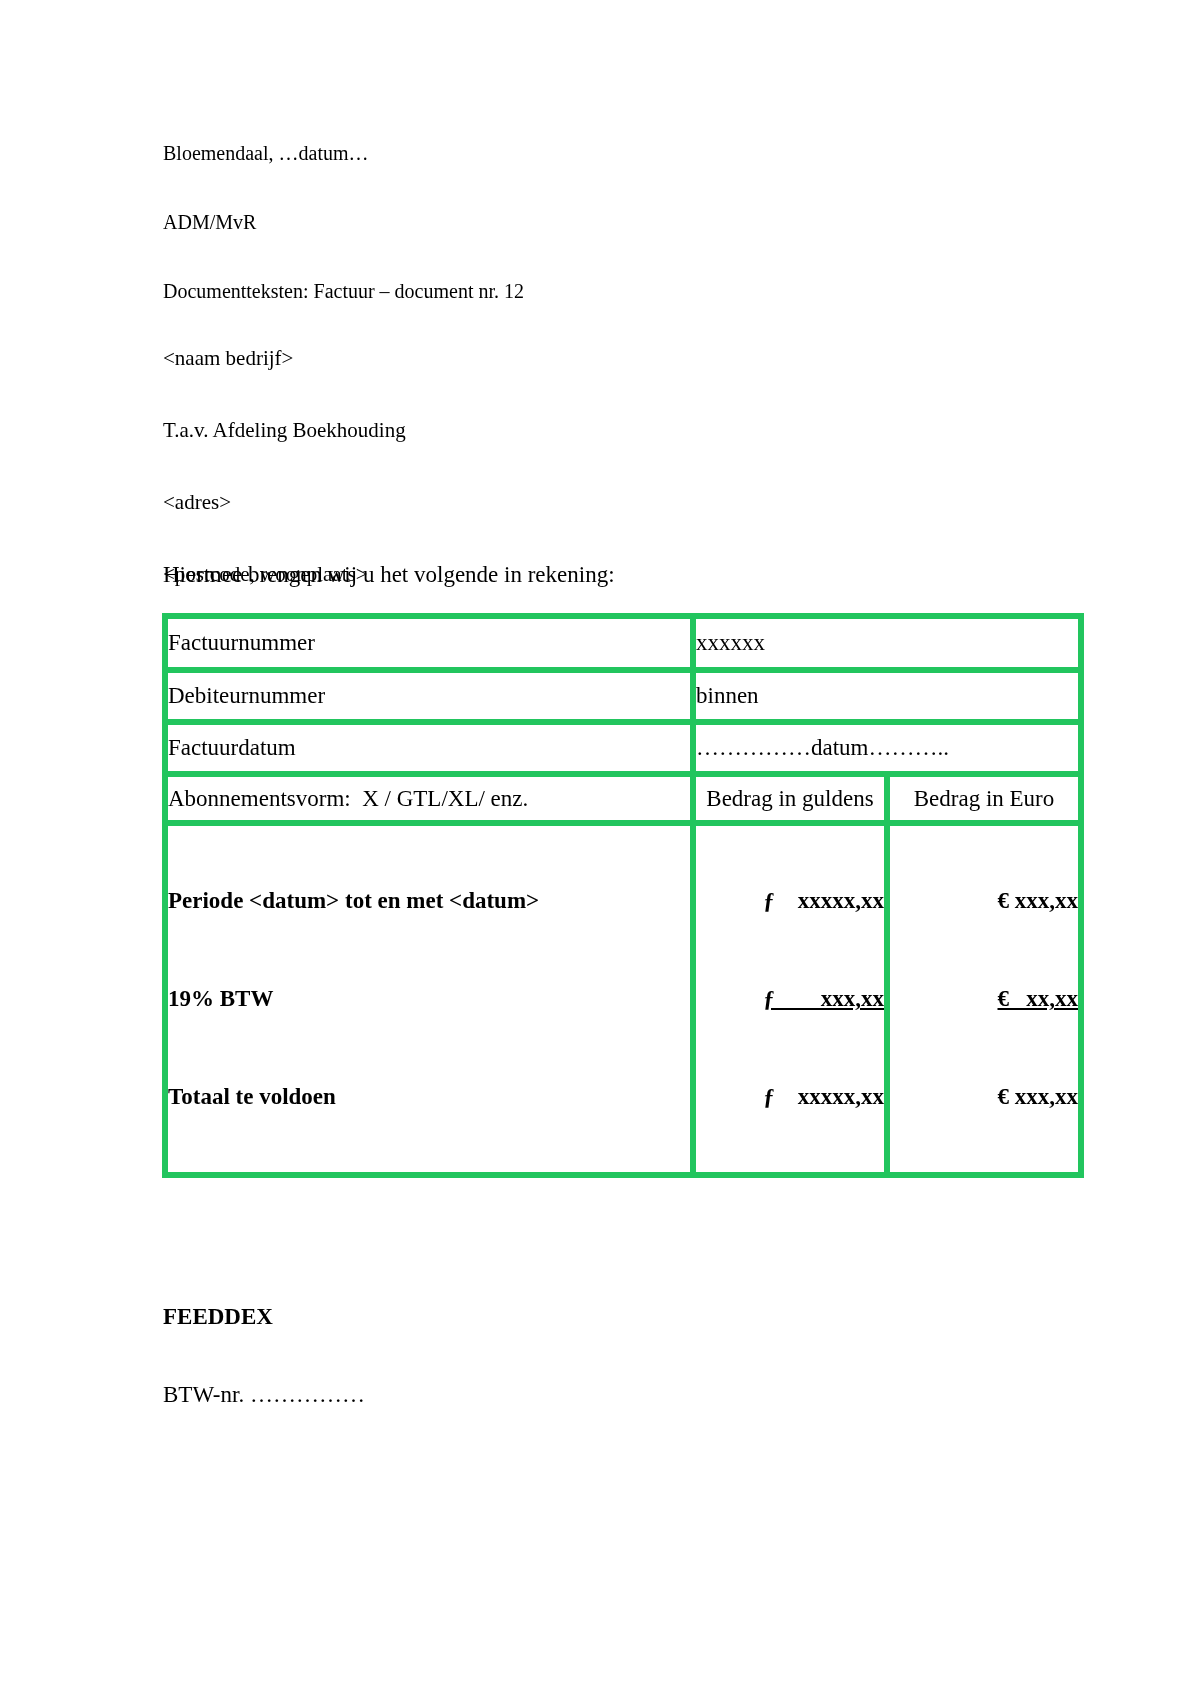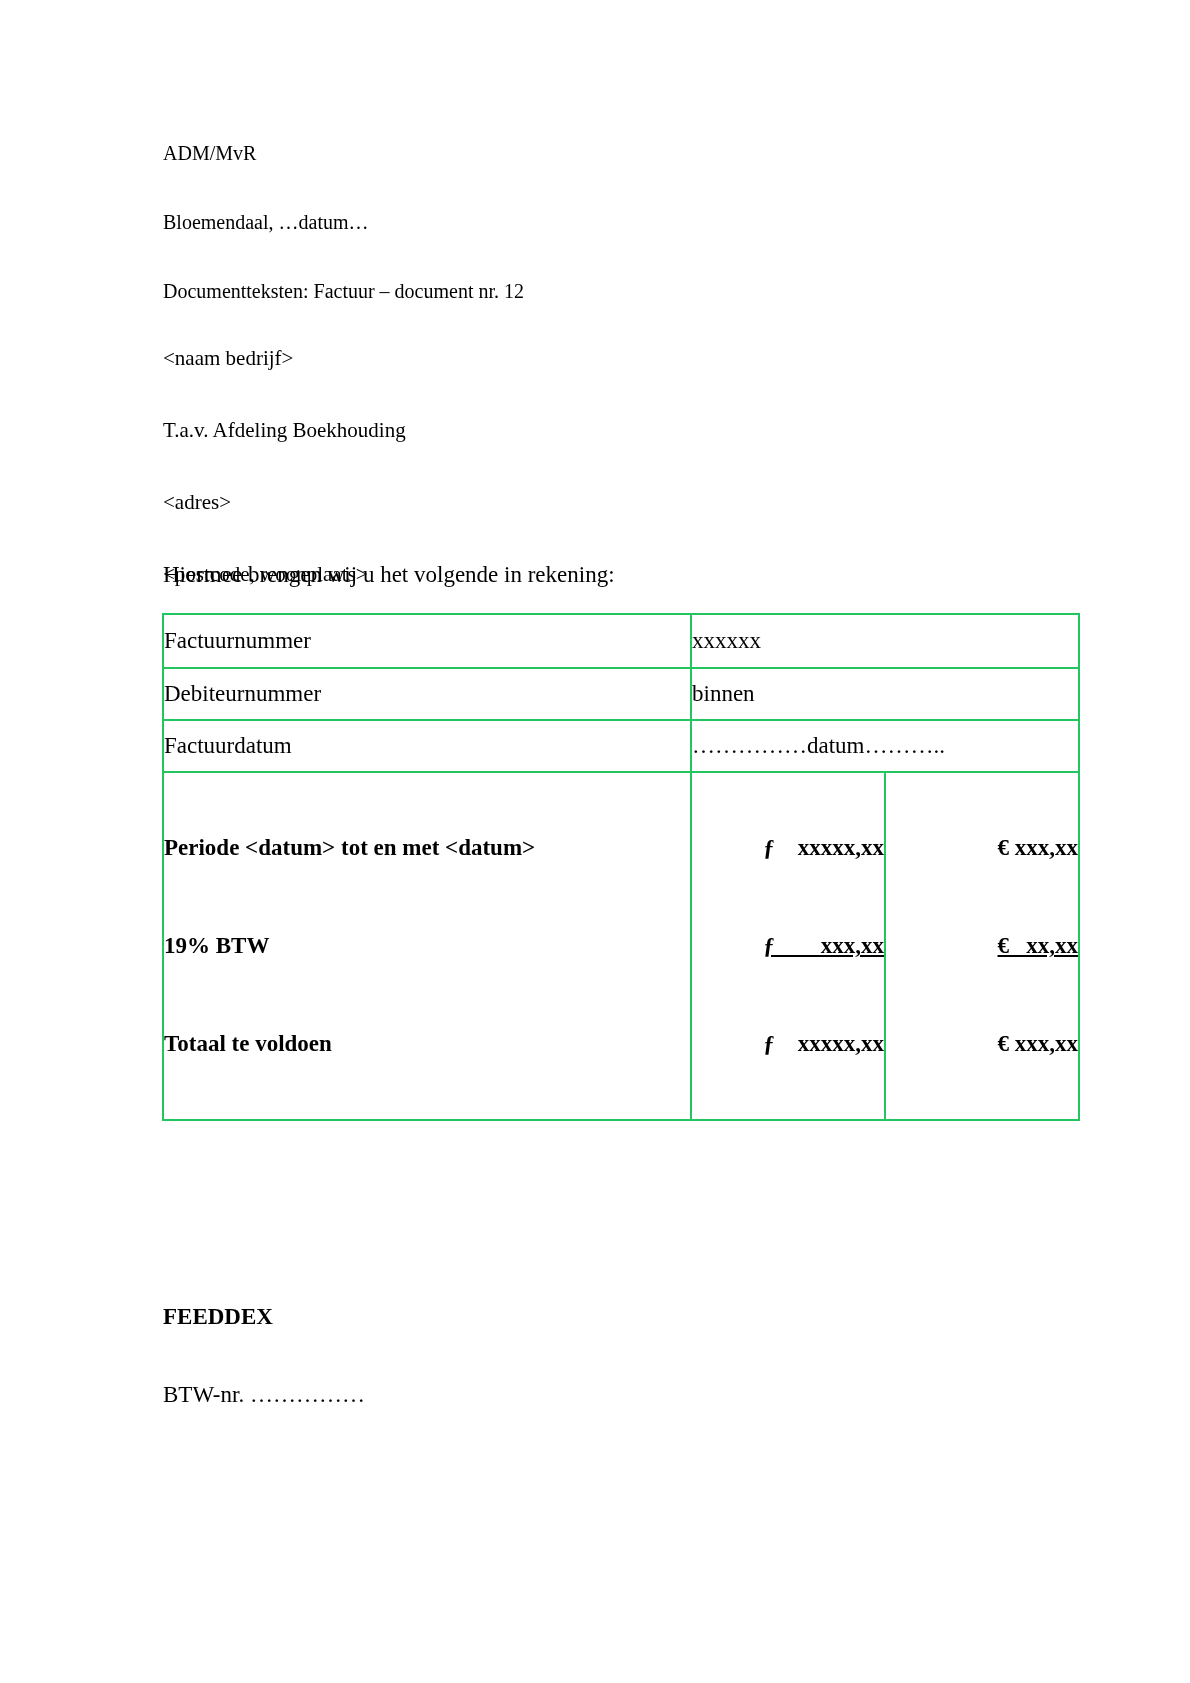--- a/index.html
+++ b/index.html
@@ -27,21 +27,21 @@
     font-size: 23px; line-height: 27px;
   }
   table.invoice-table {
     position: absolute; left: 162px; top: 613px;
     border-collapse: collapse;
     table-layout: fixed;
     width: 916px;
     font-size: 23px;
   }
   table.invoice-table td {
-    border: 2px solid #22c55e;
+    border: 6px solid #22c55e;
     padding: 0;
     vertical-align: middle;
   }
   td.lbl { padding-left: 11px; }
   td.val { padding-left: 11px; }
   td.ctr { text-align: center; }
   tr.r1 { height: 54px; }
   tr.r2 { height: 52px; }
   tr.r3 { height: 52px; }
   tr.r-head { height: 49px; }
@@ -67,22 +67,22 @@
     position: absolute; left: 163px; top: 1381px;
     font-size: 23px; line-height: 27px;
   }
 </style>
 </head>
 <body>
 
 <div class="page">
 
   <div class="doc-header">
+    <div>Bloemendaal, …datum…</div>
     <div>ADM/MvR</div>
-    <div>Bloemendaal, …datum…</div>
     <div>Documentteksten: Factuur – document nr. 12</div>
   </div>
 
   <div class="address-block">
     <div>&lt;naam bedrijf&gt;</div>
     <div>T.a.v. Afdeling Boekhouding</div>
     <div>&lt;adres&gt;</div>
     <div>&lt;postcode, woonplaats&gt;</div>
   </div>
 
@@ -100,20 +100,25 @@
         <td class="val" colspan="2">xxxxxx</td>
       </tr>
       <tr class="r2">
         <td class="lbl">Debiteurnummer</td>
         <td class="val" colspan="2">binnen</td>
       </tr>
       <tr class="r3">
         <td class="lbl">Factuurdatum</td>
         <td class="val" colspan="2">……………datum………..</td>
       </tr>
+      <tr class="r-head">
+        <td class="lbl">Abonnementsvorm:  X / GTL/XL/ enz.</td>
+        <td class="ctr">Bedrag in guldens</td>
+        <td class="ctr">Bedrag in Euro</td>
+      </tr>
       <tr class="r-body">
         <td class="body-lbl">
           <div class="bline">Periode &lt;datum&gt; tot en met &lt;datum&gt;</div>
           <div class="bline">19% BTW</div>
           <div class="bline">Totaal te voldoen</div>
         </td>
         <td class="body-amt">
           <div class="bline">ƒ&nbsp;&nbsp;&nbsp;&nbsp;xxxxx,xx</div>
           <div class="bline"><span class="u">ƒ&nbsp;&nbsp;&nbsp;&nbsp;&nbsp;&nbsp;&nbsp;&nbsp;xxx,xx</span></div>
           <div class="bline">ƒ&nbsp;&nbsp;&nbsp;&nbsp;xxxxx,xx</div>

